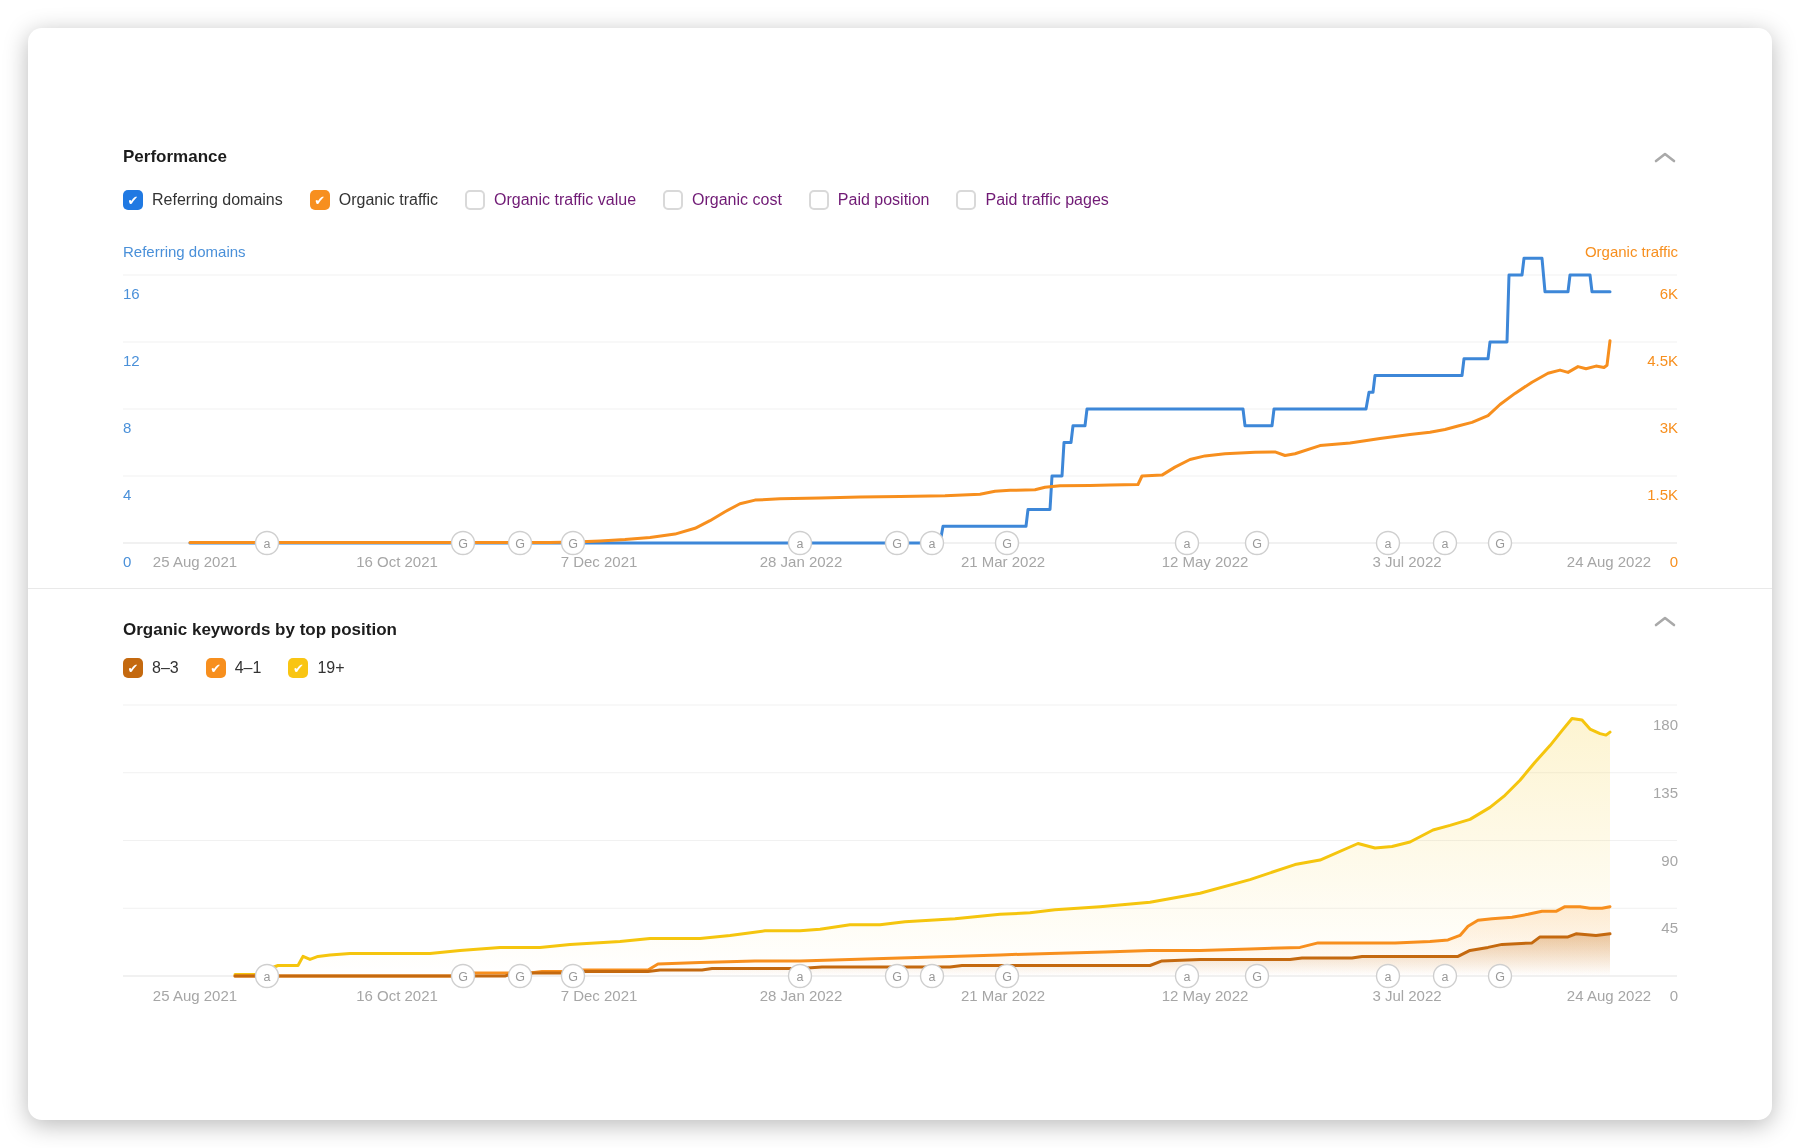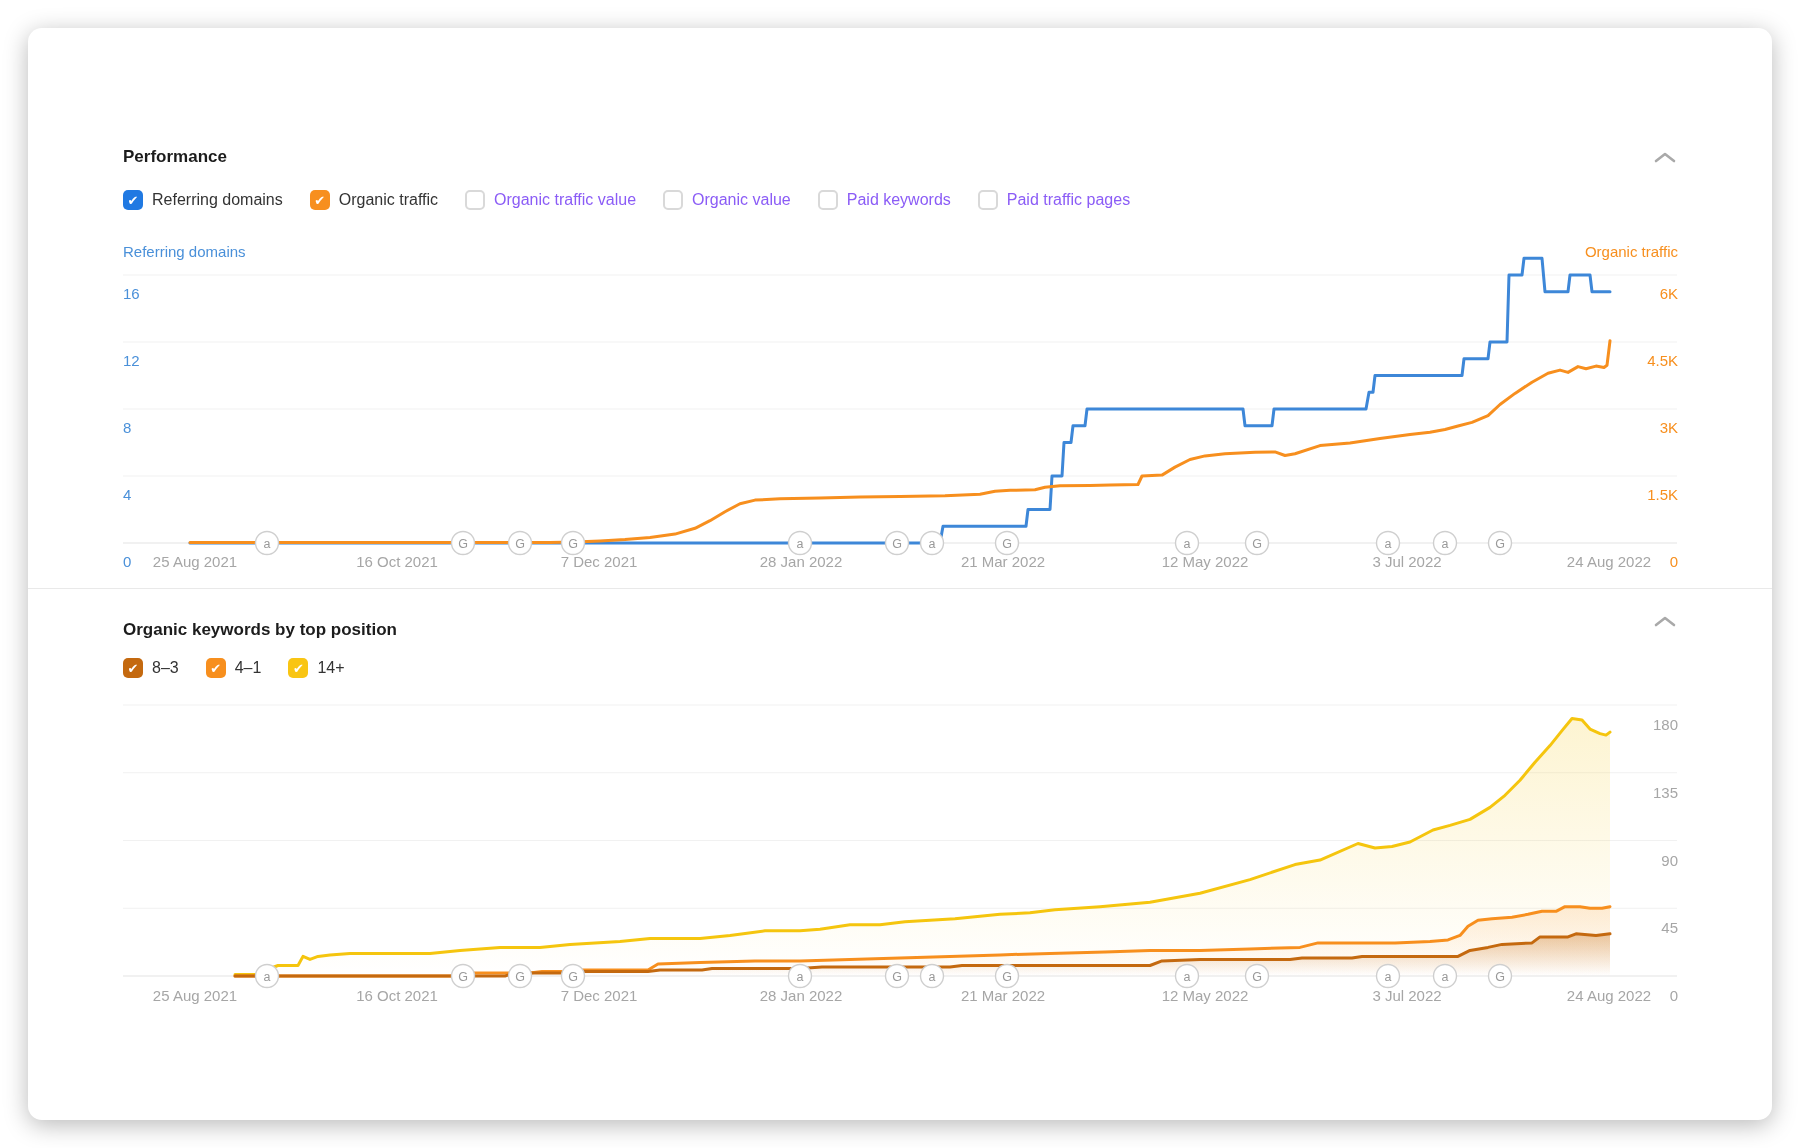--- a/index.html
+++ b/index.html
@@ -8,21 +8,21 @@
     border-radius:14px;box-shadow:0 5px 24px rgba(0,0,0,.28);overflow:hidden;}
   .sec-title{position:absolute;left:95px;font-size:17px;font-weight:bold;color:#1c1c1c;}
   .chevron-btn{position:absolute;left:1620px;width:34px;height:24px;background:none;border:none;
     cursor:pointer;display:flex;align-items:center;justify-content:center;padding:0;}
   .legend{position:absolute;left:95px;display:flex;align-items:center;gap:27px;height:28px;}
   .cb-item{display:flex;align-items:center;cursor:pointer;}
   .cb{width:20px;height:20px;border-radius:5px;display:inline-flex;align-items:center;justify-content:center;
     font-size:13px;color:#fff;box-sizing:border-box;flex:none;}
   .cb.off{background:#fff;border:2px solid #d9d9d9;}
   .cb-label{margin-left:9px;font-size:16px;color:#333;white-space:nowrap;}
-  .cb-label.muted{color:#8b5cf6;}
+  .cb-label.muted{color:#701a75;}
   .divider{position:absolute;left:0;right:0;top:560px;height:1px;background:#e9e9e9;}
   svg.chart{position:absolute;left:0;top:0;width:1744px;height:1092px;}
   svg text{font-family:"Liberation Sans","DejaVu Sans",sans-serif;}
 </style>
 </head>
 <body>
 
 <div class="card">
 
   <div class="sec-title" style="top:119px">Performance</div>
@@ -39,25 +39,25 @@
       <label class="cb-item">
         <span class="cb on" style="background: rgb(247, 143, 30);">✔</span>
         <span class="cb-label">Organic traffic</span>
       </label>
       <label class="cb-item">
         <span class="cb off"></span>
         <span class="cb-label muted">Organic traffic value</span>
       </label>
       <label class="cb-item">
         <span class="cb off"></span>
-        <span class="cb-label muted">Organic value</span>
-      </label>
-      <label class="cb-item">
-        <span class="cb off"></span>
-        <span class="cb-label muted">Paid keywords</span>
+        <span class="cb-label muted">Organic cost</span>
+      </label>
+      <label class="cb-item">
+        <span class="cb off"></span>
+        <span class="cb-label muted">Paid position</span>
       </label>
       <label class="cb-item">
         <span class="cb off"></span>
         <span class="cb-label muted">Paid traffic pages</span>
       </label>
     </div>
 
   <svg class="chart" id="chart1" viewBox="0 0 1744 1092">
       <line x1="95" y1="247" x2="1649" y2="247" stroke="#f1f1f1" stroke-width="1"></line>
       <line x1="95" y1="314" x2="1649" y2="314" stroke="#f1f1f1" stroke-width="1"></line>
@@ -152,21 +152,21 @@
       <label class="cb-item">
         <span class="cb on" style="background: rgb(196, 105, 15);">✔</span>
         <span class="cb-label">8–3</span>
       </label>
       <label class="cb-item">
         <span class="cb on" style="background: rgb(247, 143, 30);">✔</span>
         <span class="cb-label">4–1</span>
       </label>
       <label class="cb-item">
         <span class="cb on" style="background: rgb(249, 197, 19);">✔</span>
-        <span class="cb-label">14+</span>
+        <span class="cb-label">19+</span>
       </label>
     </div>
 
   <svg class="chart" id="chart2" viewBox="0 0 1744 1092">
       <defs>
         <linearGradient id="gY" x1="0" y1="677" x2="0" y2="948" gradientUnits="userSpaceOnUse">
           <stop offset="0%" stop-color="#F5C50E" stop-opacity="0.2"></stop>
           <stop offset="100%" stop-color="#F5C50E" stop-opacity="0"></stop>
         </linearGradient>
         <linearGradient id="gO" x1="0" y1="820" x2="0" y2="948" gradientUnits="userSpaceOnUse">

